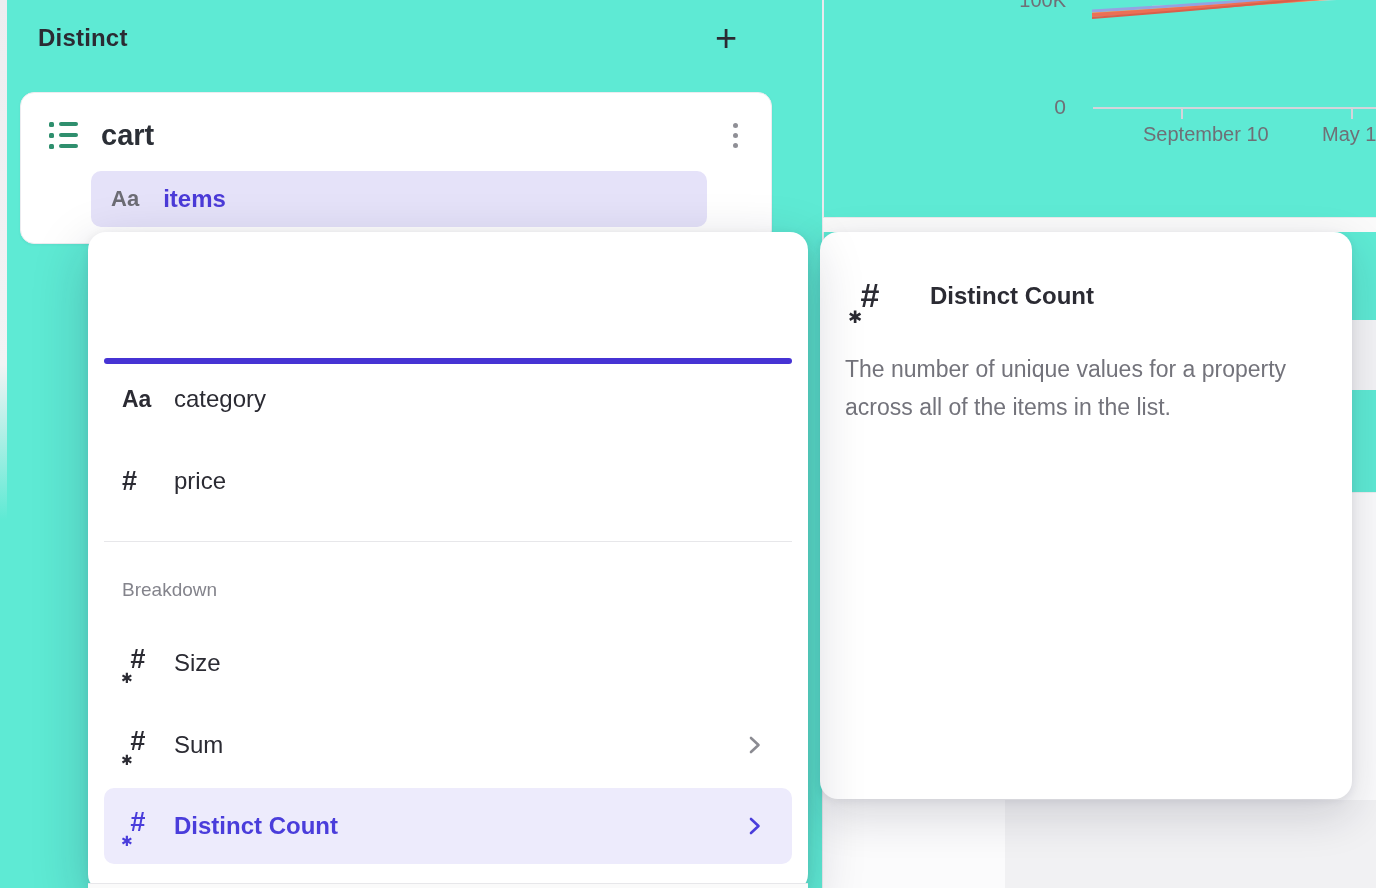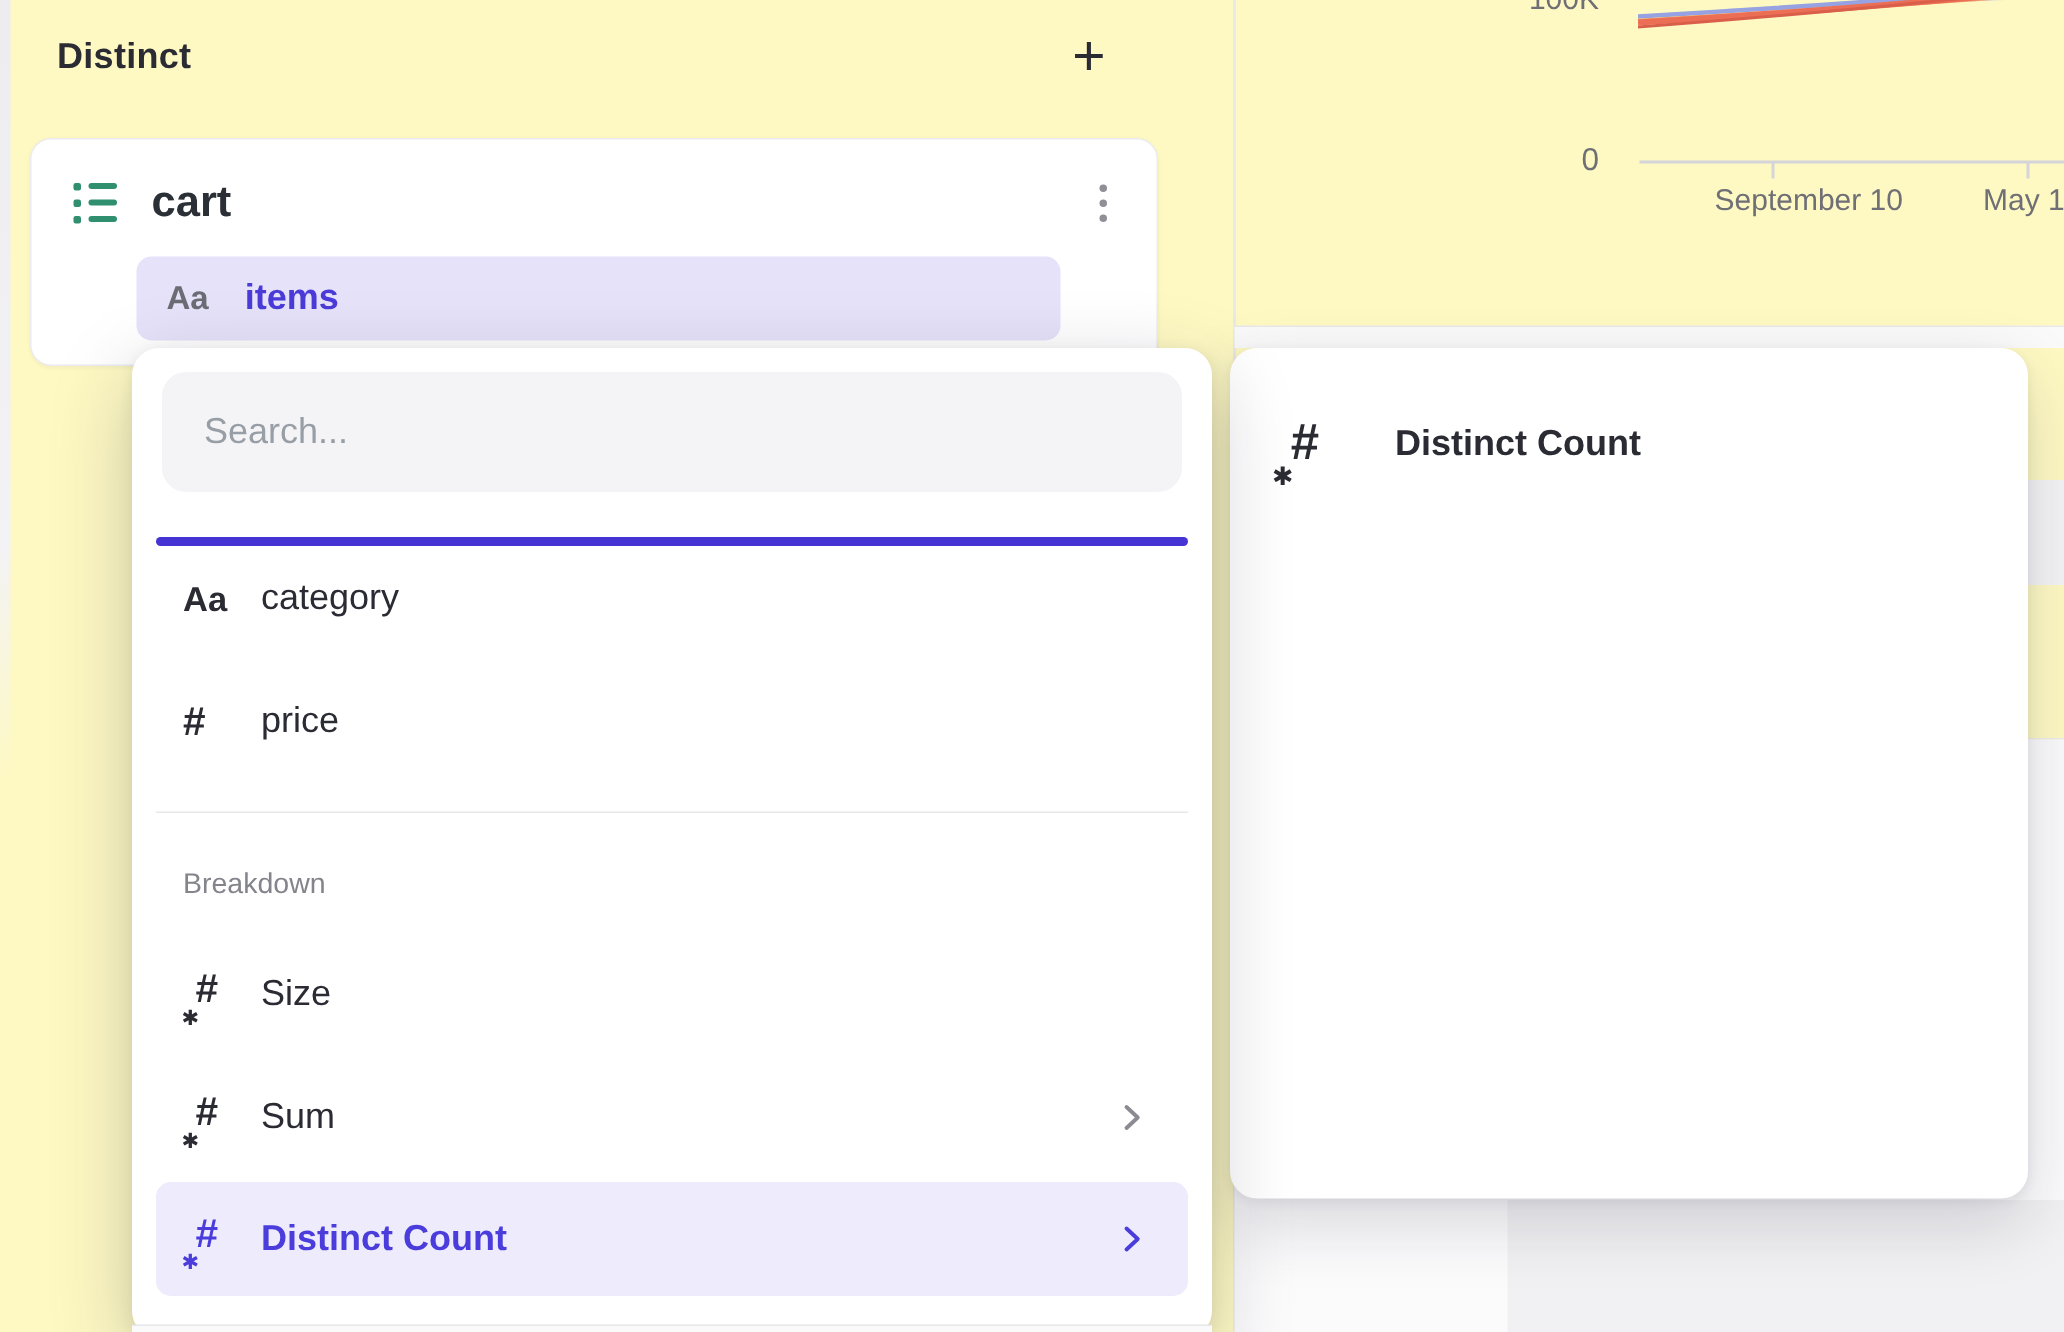--- a/index.html
+++ b/index.html
@@ -1,19 +1,19 @@
 <!DOCTYPE html>
 <html><head>
 <meta charset="utf-8">
 <style>
   * { margin:0; padding:0; box-sizing:border-box; }
   html,body { width:1376px; height:888px; background:#fff; }
   .page {
     position:relative; width:1376px; height:888px; overflow:hidden;
-    font-family:"Liberation Sans", sans-serif; color:#2b2b33; background:#fef9c3;
+    font-family:"Liberation Sans", sans-serif; color:#2b2b33; background:#5eead4;
   }
   
   .edge-shade { position:absolute; left:0; top:0; width:7px; height:520px;
     background:linear-gradient(180deg,#ededf0 0%,#f3f3f5 70%,rgba(243,243,245,0) 100%); }
 
   
   .bd-title { position:absolute; left:38px; top:24px; font-size:24px; font-weight:700; letter-spacing:.2px; color:#2b2b33; }
   .add-btn { position:absolute; left:702px; top:14px; width:48px; height:48px; border:none; background:transparent;
     font-size:38px; font-weight:300; color:#2b2b33; line-height:46px; text-align:center; cursor:pointer; }
 
@@ -143,21 +143,20 @@
         <i></i>
         <i></i>
       </button>
     <div class="brand-chip">
       <span class="type-ic">Aa</span>
       <span class="brand-name">items</span>
     </div>
   </div>
 
   <div class="dropdown">
-    <input class="search-box" type="text" placeholder="Search..." style="">
     <div class="sel-bar"></div>
 
     <div class="dd-row row-cat">
       <span class="ic-col">
           <span class="type-text">Aa</span>
         </span>
       <span class="dd-label">category</span>
     </div>
     <div class="dd-row row-price">
       <span class="ic-col">
@@ -212,15 +211,16 @@
     <div class="dd-footline"></div>
     <div class="dd-foot"></div>
   </div>
 
   <div class="info-card">
     <span class="info-icon computed-icon">
       <span class="ci-star">✱</span>
       <span class="ci-hash">#</span>
     </span>
     <div class="info-title">Distinct Count</div>
+    <div class="info-desc">The number of unique values for a property across all of the items in the list.</div>
   </div>
 
 </div>
 
 </body></html>

